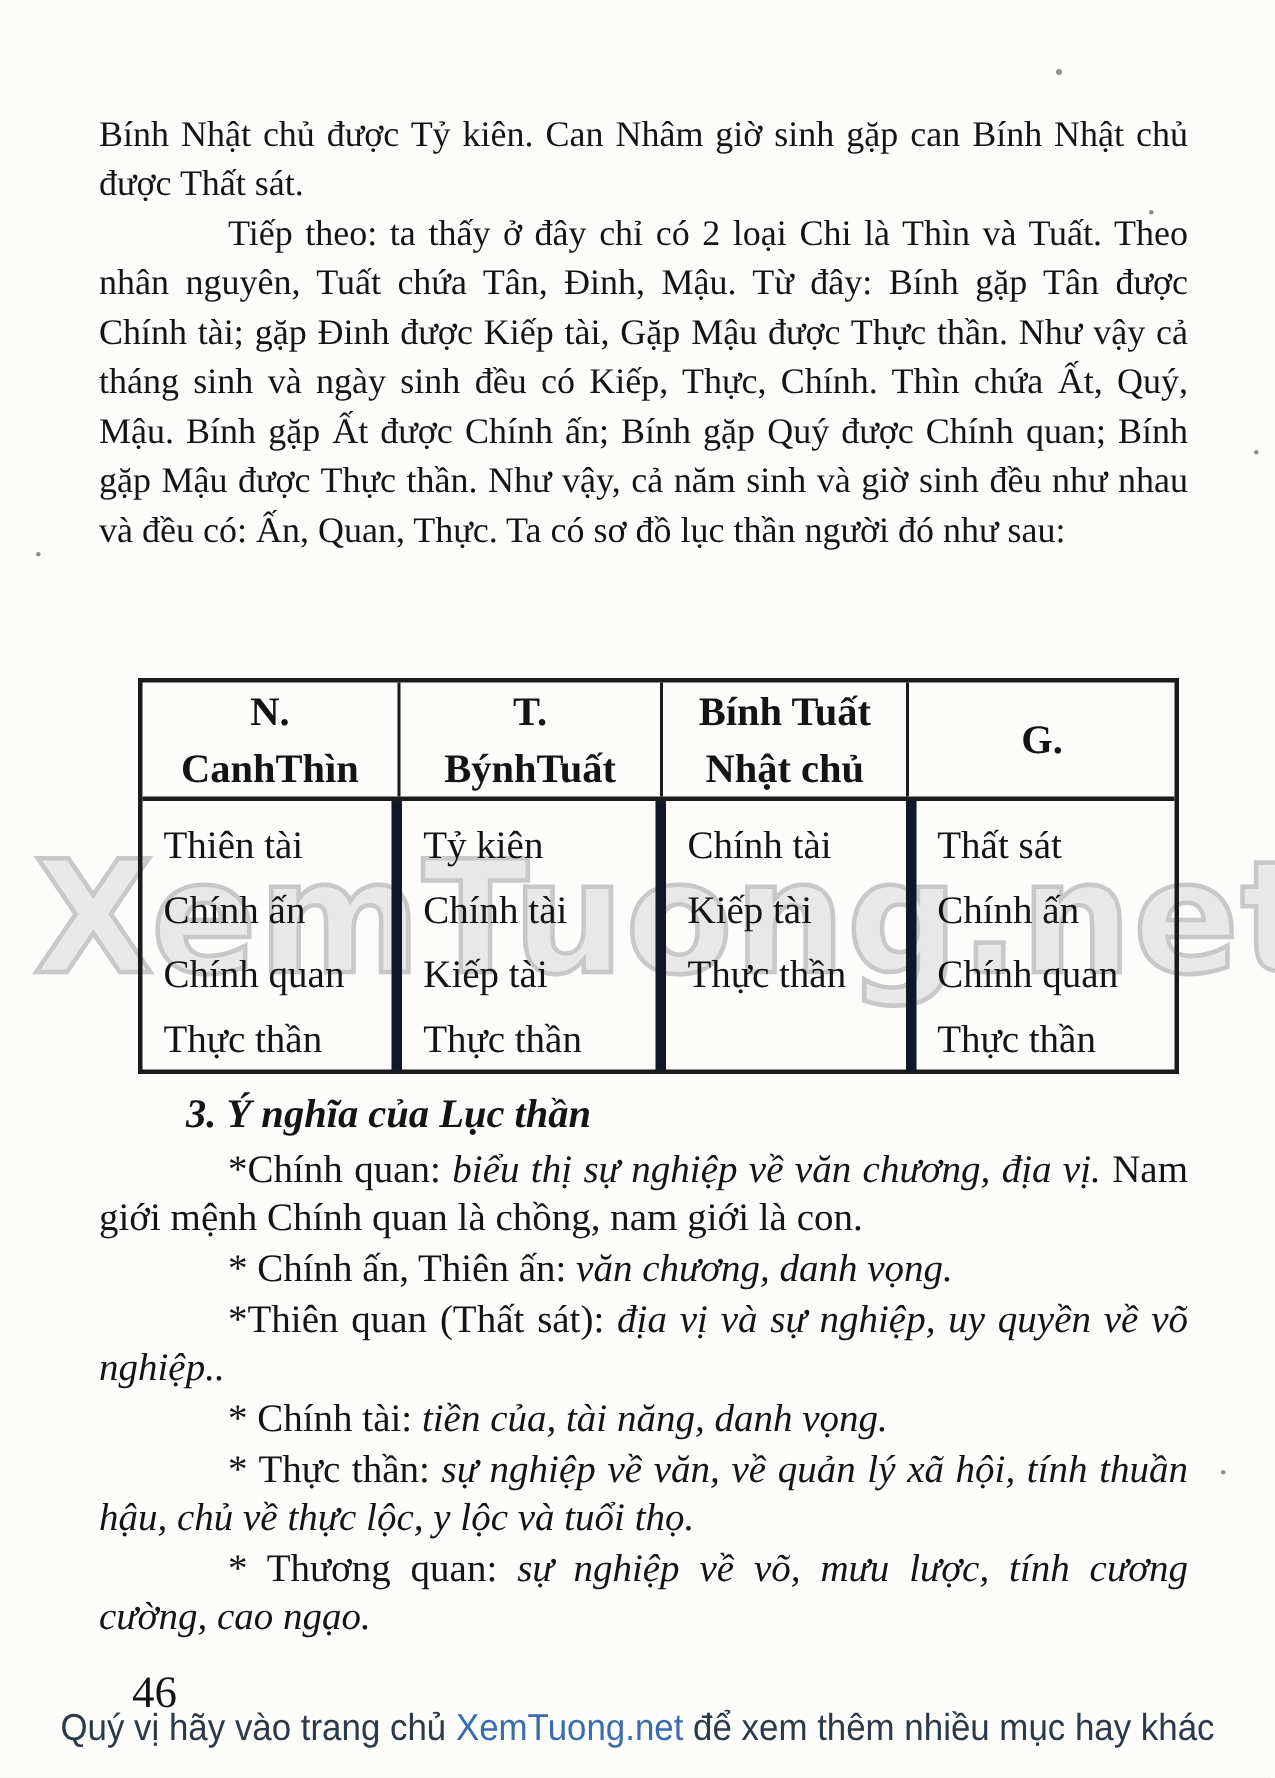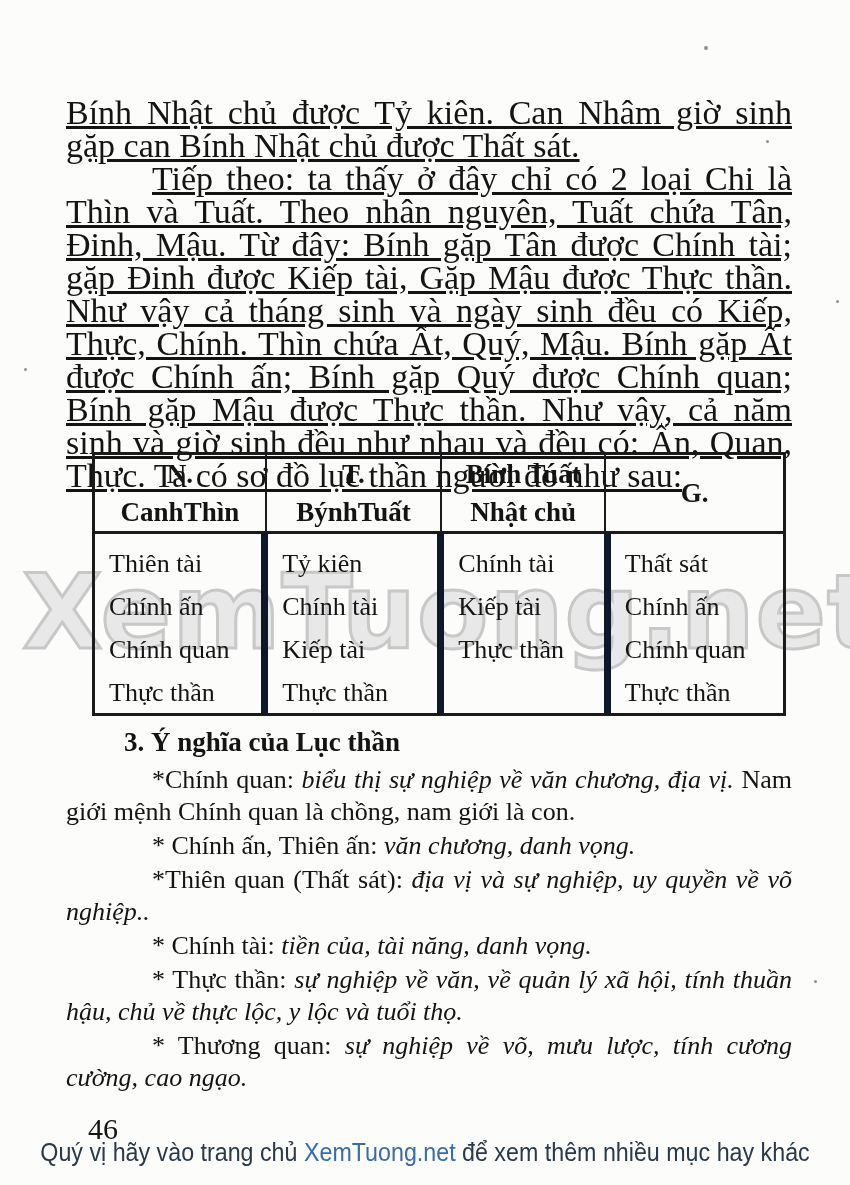--- a/index.html
+++ b/index.html
@@ -6,22 +6,22 @@
   .page {
     position: relative;
     width: 850px; height: 1185px;
     background: #fcfcfa;
     font-family: "Liberation Serif", "DejaVu Serif", serif;
     color: #141414;
     overflow: hidden;
   }
   
   .bodytext {
-    position: absolute; left: 66px; top: 96px; width: 726px;
-    font-size: 34px; line-height: 33px; text-align: justify; text-decoration: underline;
+    position: absolute; left: 66px; top: 74px; width: 726px;
+    font-size: 24px; line-height: 33px; text-align: justify;
   }
   .para { margin: 0; }
   .para.indented { text-indent: 86px; }
 
   
   .lucthan-table {
     position: absolute; left: 92px; top: 452px; width: 688px; height: 258px;
     border: 3px solid #1b1b1b; display: flex; flex-direction: column;
     z-index: 2; background: transparent;
   }
@@ -48,21 +48,21 @@
     font-size: 104px; letter-spacing: 1px; white-space: nowrap;
     color: rgba(255,255,255,0.55);
     -webkit-text-stroke: 3px var(--watermark, #c8c8c8);
     text-shadow: 0 0 1px #cccccc;
     z-index: 1;
   }
 
   
   .section-heading {
     position: absolute; left: 124px; top: 727px;
-    font-weight: bold; font-size: 27px;
+    font-weight: bold; font-size: 27px; font-style: italic;
   }
   .bullets {
     position: absolute; left: 66px; top: 764px; width: 726px;
     font-size: 26px; line-height: 32px; text-align: justify;
   }
   .bullet { margin: 0 0 2px 0; text-indent: 86px; }
   .it { font-style: italic; }
 
   
   .page-number { position: absolute; left: 88px; top: 1112px; font-size: 30px; text-align: right; }

